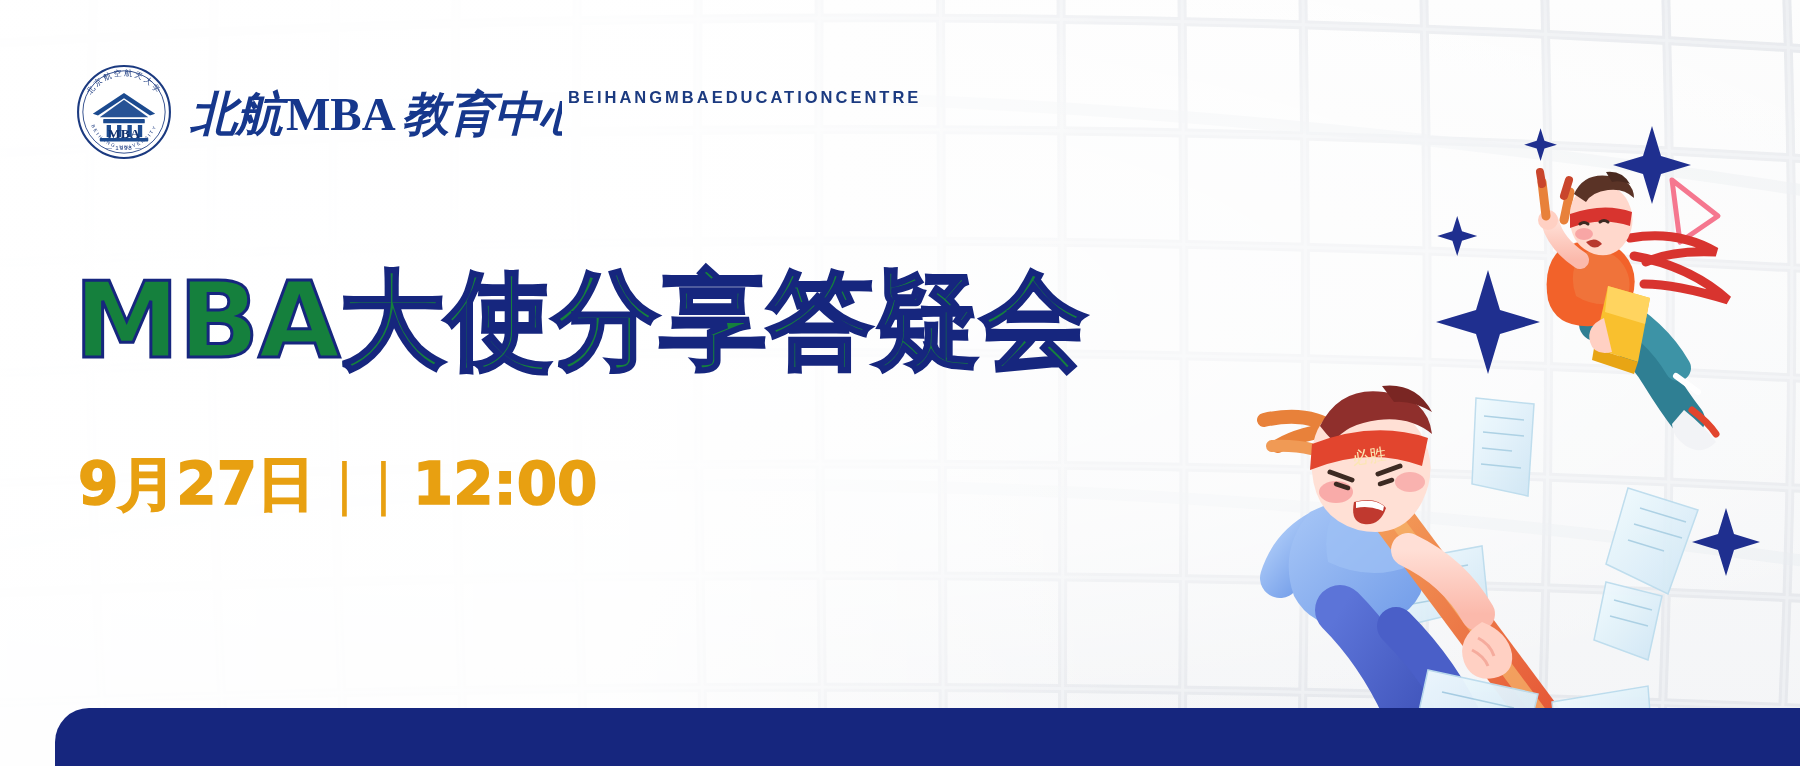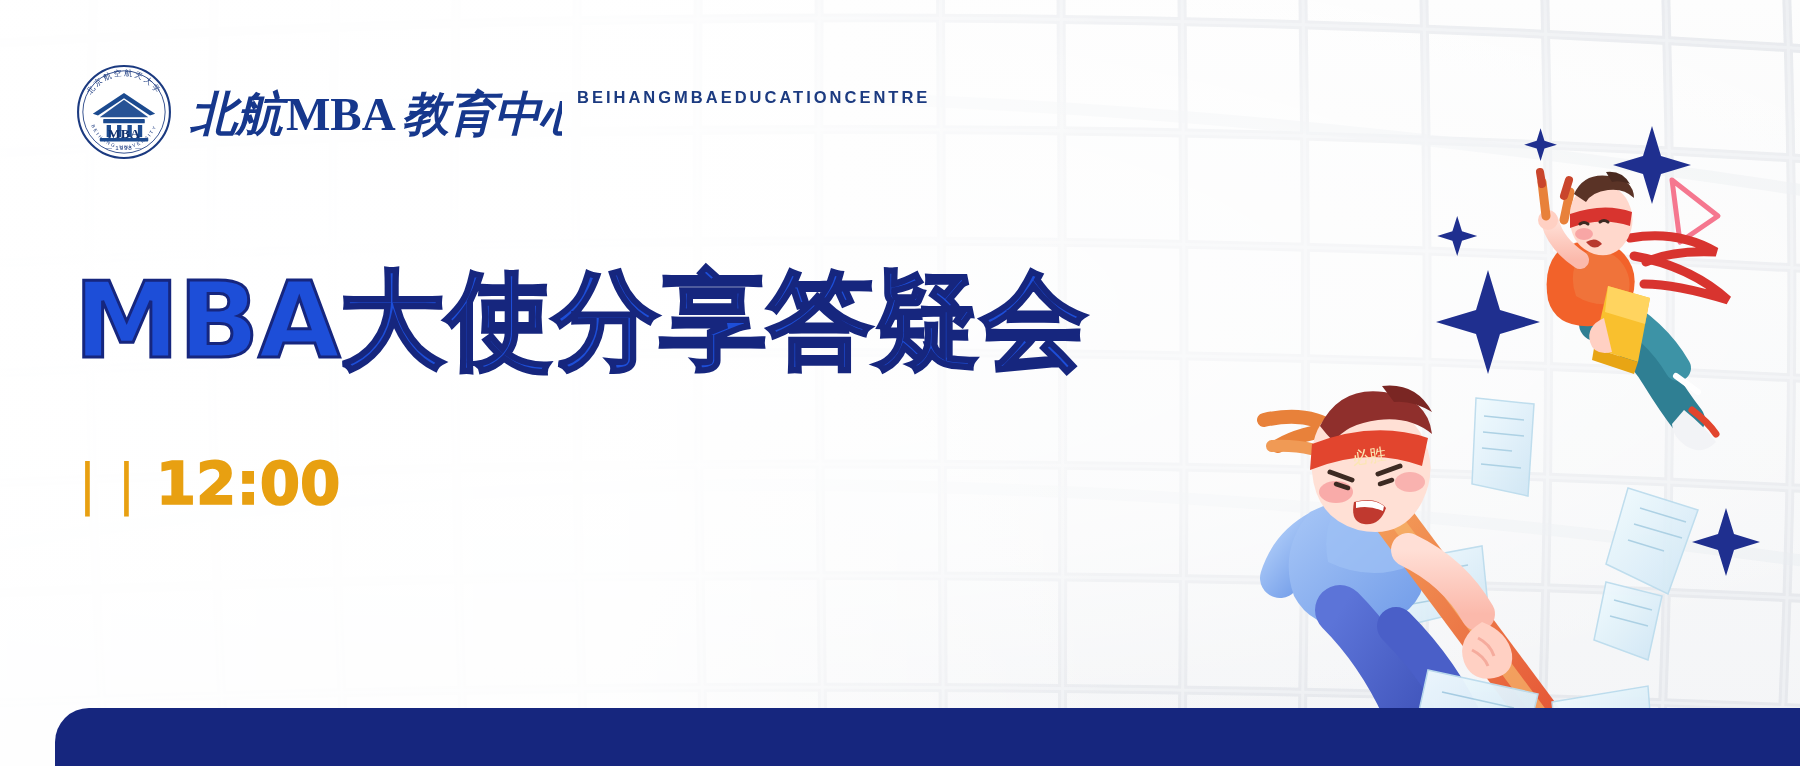--- a/index.html
+++ b/index.html
@@ -18,24 +18,24 @@
      radial-gradient(120% 80% at 30% 40%, rgba(255,255,255,.92) 0%, rgba(255,255,255,.55) 45%, rgba(255,255,255,0) 75%);}
   .white-left{position:absolute;left:0;top:0;width:62%;height:100%;
      background:linear-gradient(90deg,rgba(255,255,255,.93) 0%,rgba(255,255,255,.86) 55%,rgba(255,255,255,0) 100%);}
 
   
   .logo-wrap{position:absolute;left:72px;top:60px;display:flex;align-items:center;gap:14px;}
   .seal{width:104px;height:104px;flex:0 0 104px;}
   .logo-text{display:flex;flex-direction:row;justify-content:center;margin-top:2px;}
   .logo-cn{height:56px;}
   .logo-en{font-size:16.5px;font-weight:700;color:#1b3a80;letter-spacing:3.0px;
-     margin-top:3px;margin-left:15px;white-space:nowrap;font-family:"Liberation Sans",sans-serif;}
-
-  
-  .headline{position:absolute;left:74px;top:268px;color:#1d4ed8;
+     margin-top:3px;margin-left:6px;white-space:nowrap;font-family:"Liberation Sans",sans-serif;}
+
+  
+  .headline{position:absolute;left:74px;top:268px;color:#15803d;
      font-size:106px;line-height:1;font-weight:700;letter-spacing:1px;white-space:nowrap;
      font-family:"DejaVu Sans","Liberation Sans",sans-serif;
      -webkit-text-stroke:3px #16267e;}
   .headline .lat{letter-spacing:-1px;}
 
   
   .daterow{position:absolute;left:78px;top:455px;display:flex;align-items:center;gap:20px;
      color:#e8a011;font-size:58px;font-weight:700;line-height:1;white-space:nowrap;
      font-family:"DejaVu Sans","Liberation Sans",sans-serif;-webkit-text-stroke:1.6px #e8a011;}
   .daterow .sep{font-weight:400;-webkit-text-stroke:0;font-size:56px;color:#e8a011;}
@@ -146,20 +146,21 @@
       </div>
       <div class="logo-en">BEIHANGMBAEDUCATIONCENTRE</div>
     </div>
   </div>
 
   <div class="headline">
     <span class="lat">MBA</span><span>大使分享答疑会</span>
   </div>
 
   <div class="daterow">
+    <span>9月27日</span>
     <span class="sep">|</span>
     <span class="sep">|</span>
     <span>12:00</span>
   </div>
 
   <div class="illus">
     <svg viewBox="0 0 640 656" aria-hidden="true">
       <defs>
         <linearGradient id="paperG" x1="0" y1="0" x2="1" y2="1">
           <stop offset="0" stop-color="#f2fbff"></stop>

